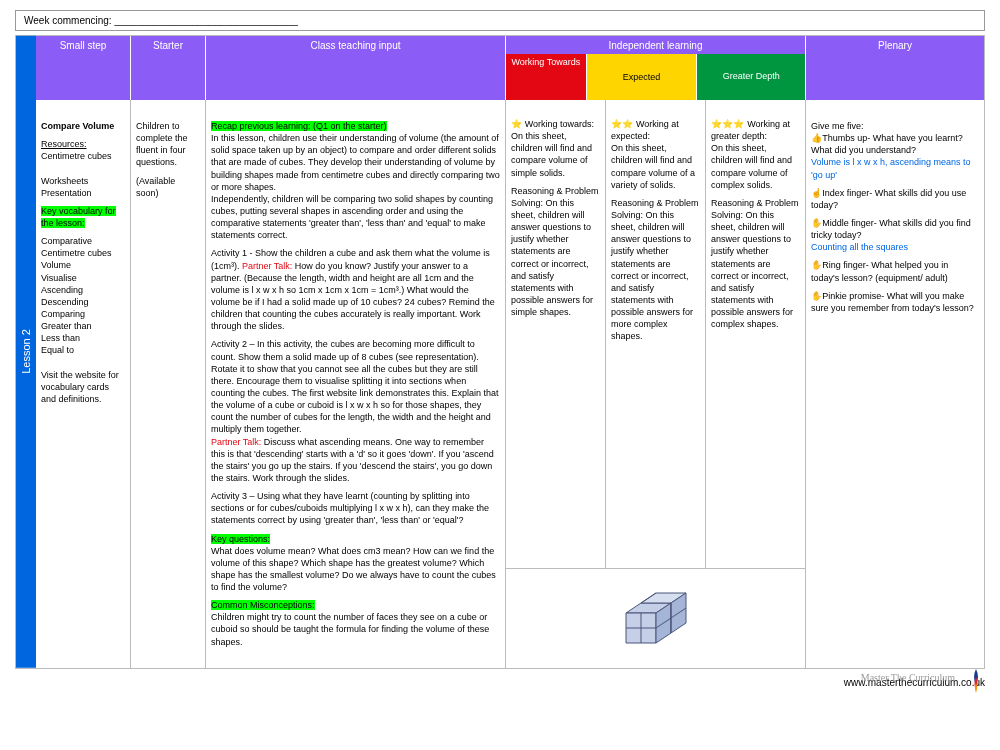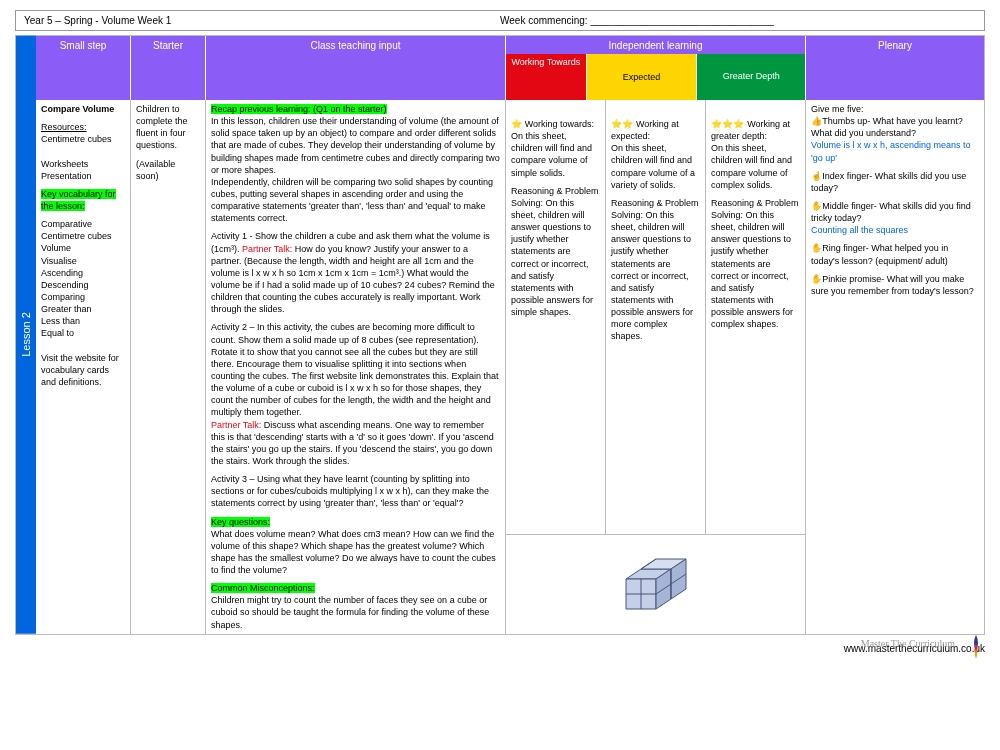--- a/index.html
+++ b/index.html
@@ -16,21 +16,21 @@
 .col-small-step{flex:0 0 95px}
 .col-starter{flex:0 0 75px}
 .col-teaching{flex:0 0 300px}
 .col-independent{flex:0 0 300px}
 .col-plenary{flex:1}
 .sub-header-row{display:flex}
 .sub-wt{flex:1;background:#e30613;color:#fff;text-align:center;padding:3px;font-size:9px;border-right:1px solid #fff}
 .sub-exp{flex:1;background:#ffd500;color:#000;text-align:center;padding:18px;font-size:9px;border-right:1px solid #fff}
 .sub-gd{flex:1;background:#009640;color:#fff;text-align:center;padding:17px;font-size:9px}
 .body-row{display:flex;flex:1}
-.body-row>div{padding:3px 5px;border-right:1px solid #bbb;font-size:9px;line-height:1.35}
+.body-row>div{padding:20px 5px;border-right:1px solid #bbb;font-size:9px;line-height:1.35}
 .body-row>div:last-child{border-right:none}
 .independent-body{display:flex;flex-direction:column;padding:0!important}
 .independent-top{display:flex;flex:1}
 .independent-top>div{flex:1;padding:18px 5px;border-right:1px solid #bbb}
 .independent-top>div:last-child{border-right:none}
 .independent-bottom{border-top:1px solid #bbb;padding:10px;display:flex;justify-content:center;align-items:center;height:100px}
 .hl-green{background:#00ff00}
 .txt-red{color:#e30613}
 .txt-blue{color:#0066e0}
 .u{text-decoration:underline}
@@ -38,21 +38,20 @@
 .footer{text-align:right;margin-top:8px;font-size:10px;position:relative}
 .footer-script{position:absolute;right:30px;top:-5px;font-family:cursive;font-size:10px;color:#999}
 .logo{position:absolute;right:0;top:-10px;width:18px;height:28px}
 .para{margin-bottom:6px}
 .hand{color:#d4a574}
 </style>
 </head>
 <body>
 
 <div class="doc-header">
-  <div class="title">Year 5 – Spring - Volume Week 1</div>
   <div class="week">Week commencing: _________________________________</div>
 </div>
 
 <div class="main-wrap">
   <div class="lesson-tab">Lesson 2</div>
   <div class="grid">
     <div class="header-row">
       <div class="col-small-step">Small step</div>
       <div class="col-starter">Starter</div>
       <div class="col-teaching">Class teaching input</div>

